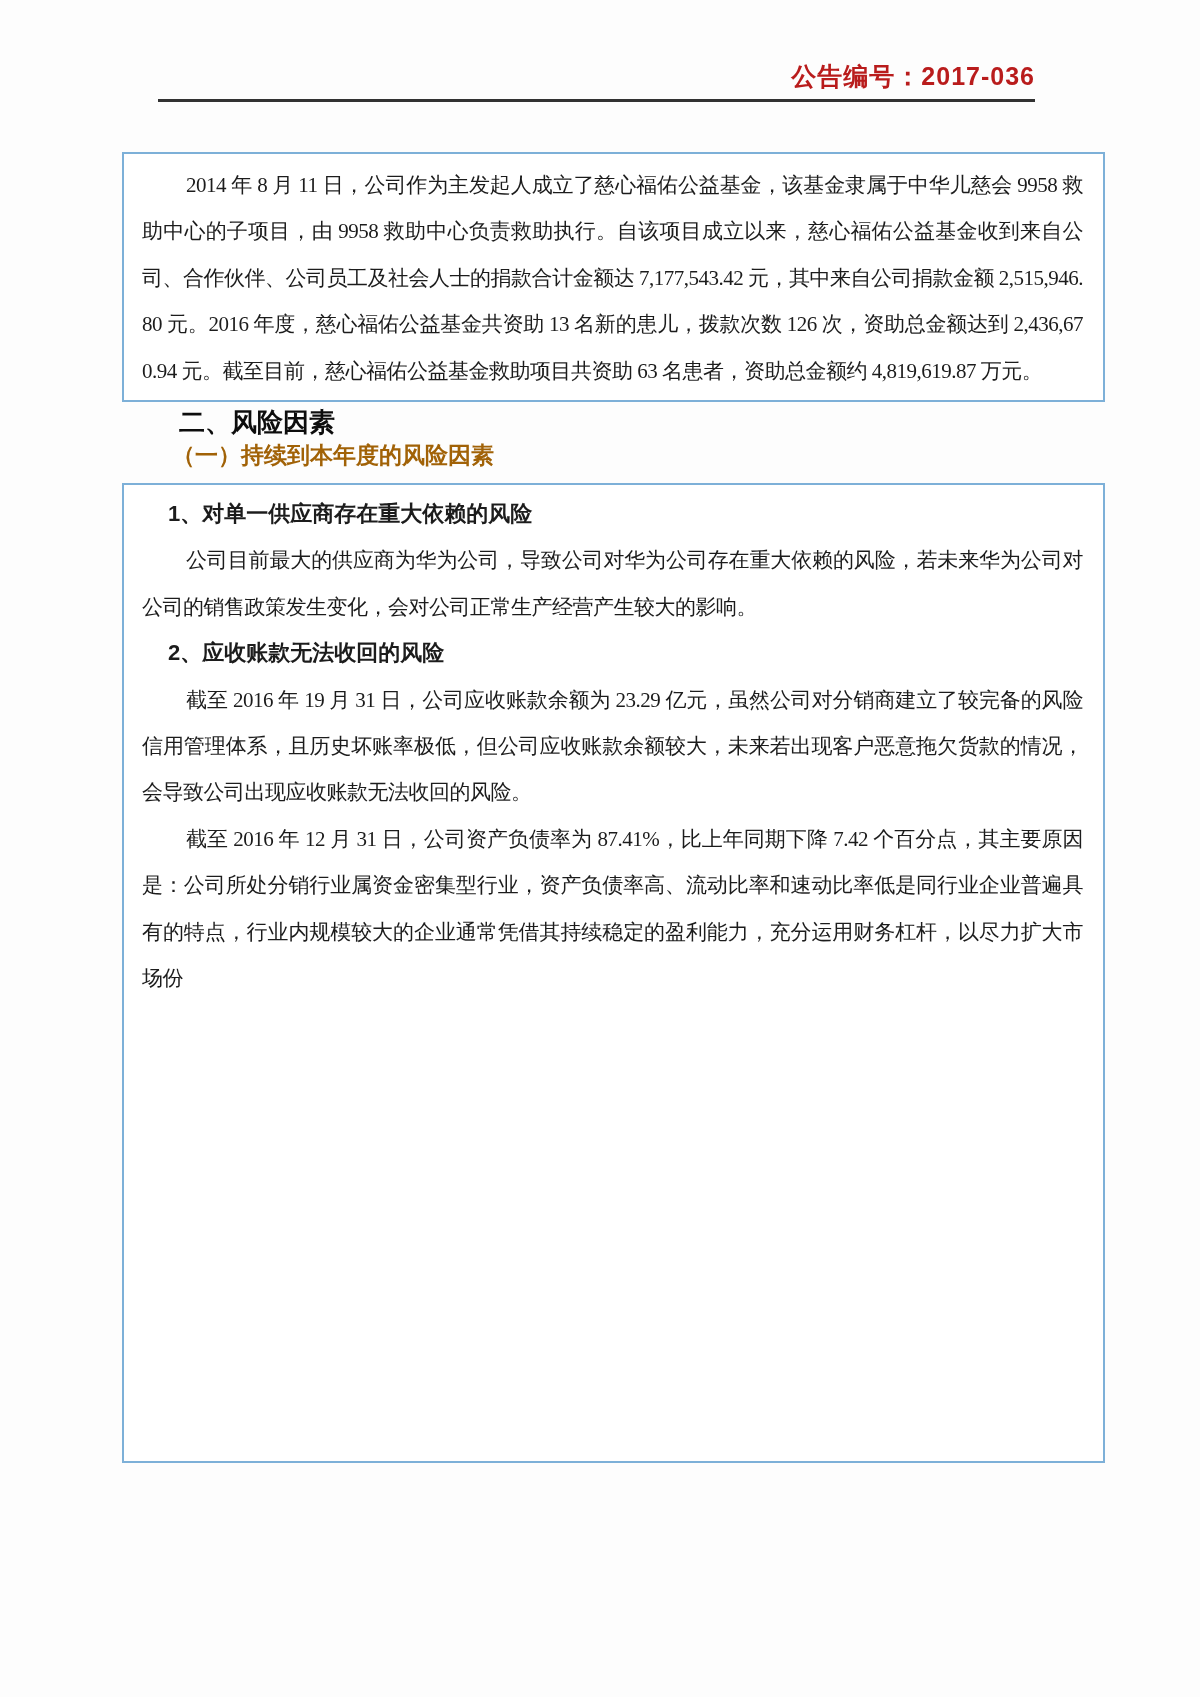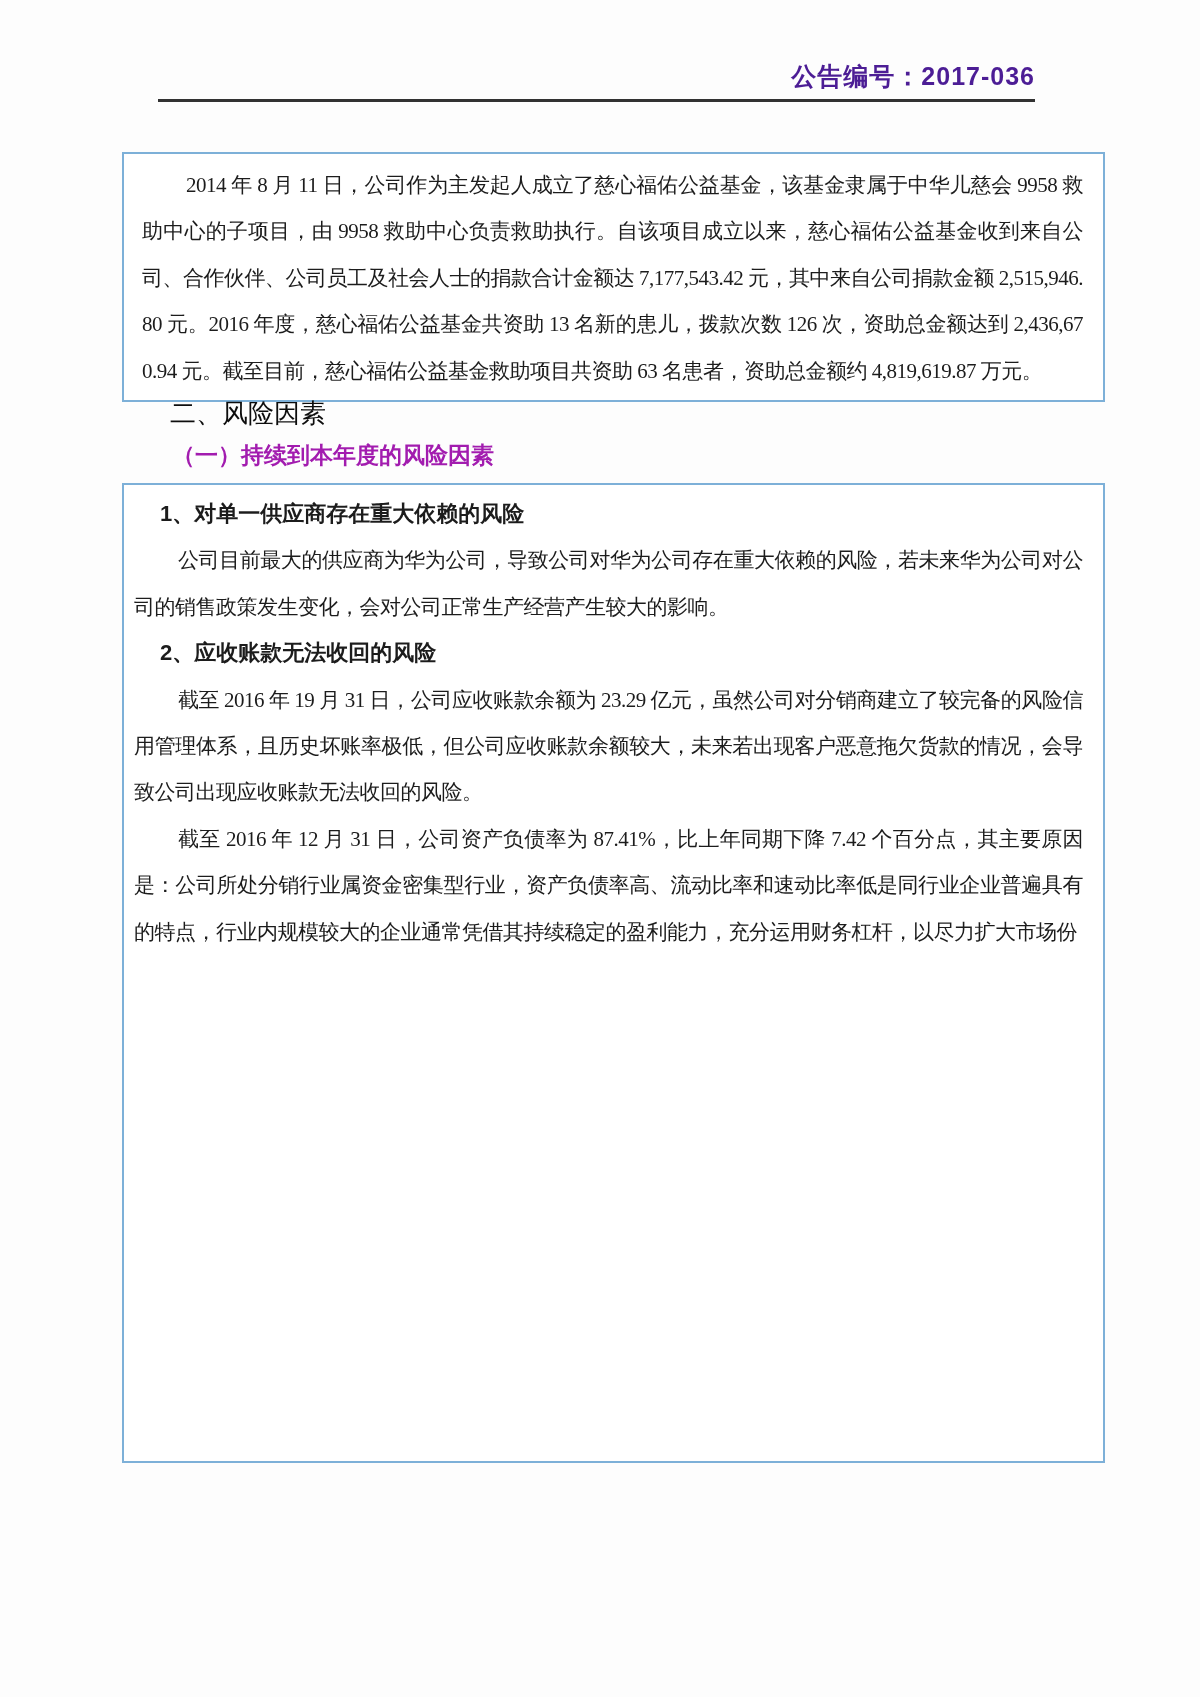--- a/index.html
+++ b/index.html
@@ -19,21 +19,21 @@
     font-family:"Liberation Serif","DejaVu Serif",serif;
     overflow:hidden;
   }
   .doc-number{
     position:absolute;
     top:60px;right:165px;
     font-family:"Liberation Sans","DejaVu Sans",sans-serif;
     font-weight:700;
     font-size:25px;
     letter-spacing:1px;
-    color:#4c1d95;
+    color:#b91c1c;
   }
   .header-rule{
     position:absolute;
     top:99px;left:158px;
     width:877px;height:3px;
     background:var(--rule);
   }
   .text-box{
     position:absolute;
     left:122px;
@@ -43,21 +43,21 @@
     background:#fff;
   }
   .intro-box{
     top:152px;
     min-height:240px;
     padding:8px 20px 6px 18px;
   }
   .risk-box{
     top:483px;
     height:980px;
-    padding:6px 20px 0 10px;
+    padding:6px 20px 0 18px;
     overflow:hidden;
   }
   .body-par{
     margin:0;
     font-size:21px;
     letter-spacing:-0.5px;
     line-height:46.4px;
     text-align:justify;
     text-indent:44px;
     word-break:break-all;
@@ -67,34 +67,34 @@
     padding-left:26px;
     font-family:"Liberation Sans","DejaVu Sans",sans-serif;
     font-weight:700;
     font-size:22px;
     line-height:46.4px;
     letter-spacing:0;
   }
   .sec-title{
     position:absolute;
     top:392px;left:166px;
-    margin:4px;
+    margin:13px;
     font-family:"Liberation Sans","DejaVu Sans",sans-serif;
-    font-weight:400;
+    font-weight:700;
     font-size:26px;
     color:#0d0d0d;
   }
   .sec-subtitle{
     position:absolute;
     top:440px;left:172px;
     margin:0;
     font-family:"Liberation Sans","DejaVu Sans",sans-serif;
     font-weight:700;
     font-size:23px;
-    color:#a21caf;
+    color:#a16207;
   }
 </style>
 </head>
 <body>
 
 <div class="page">
 
   <div class="doc-number">公告编号：2017-036</div>
 
   <div class="header-rule"></div>

